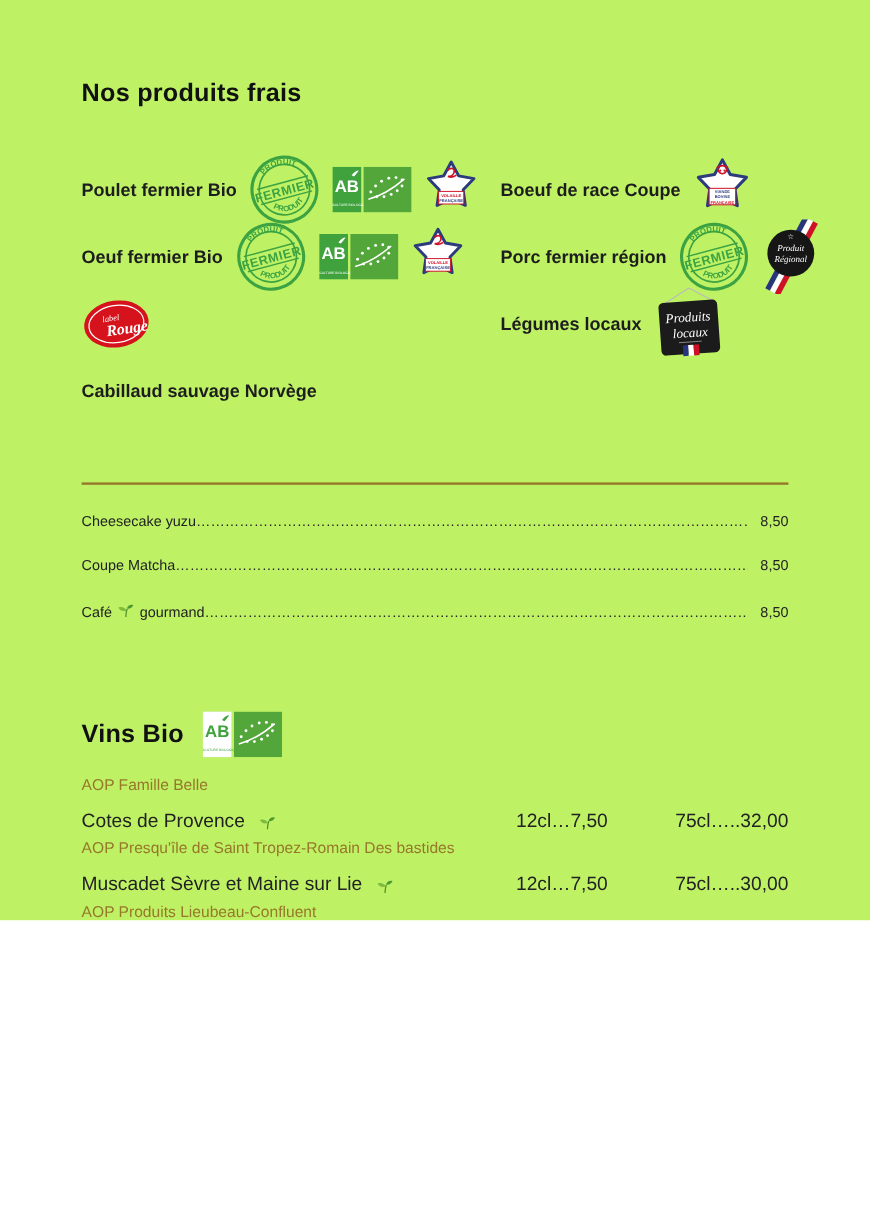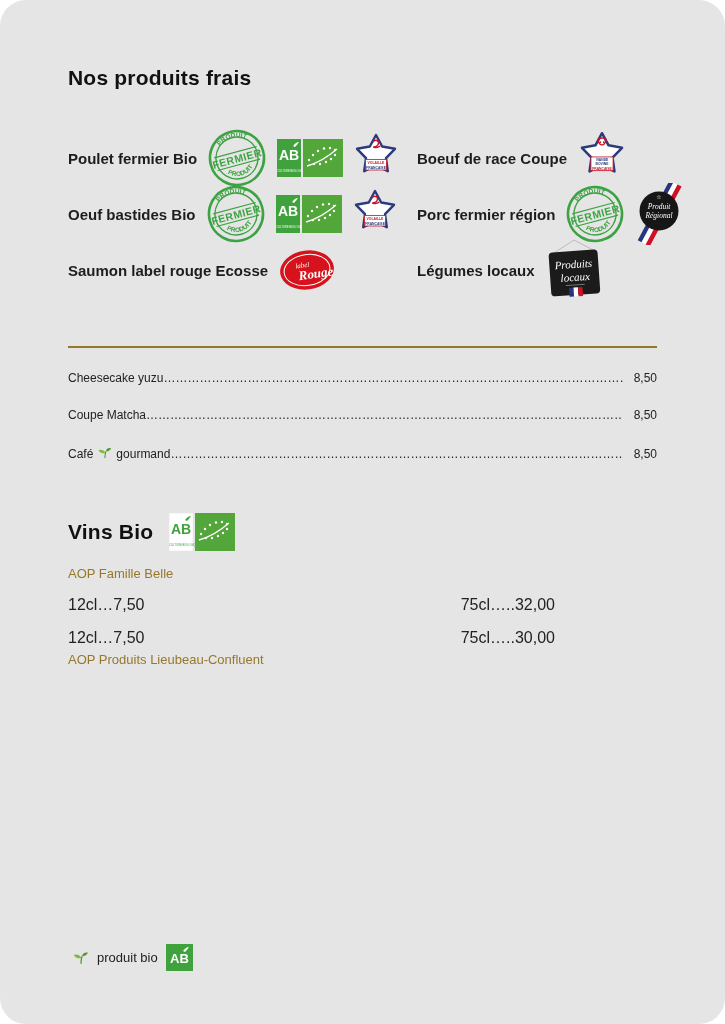--- a/index.html
+++ b/index.html
@@ -1,17 +1,17 @@
 <!DOCTYPE html>
 <html><head>
 <meta charset="utf-8">
 <style>
   html,body{margin:0;padding:0;background:#ffffff;}
-  .page{position:relative;width:725px;height:1024px;background:#e5e5e5;
-        font-family:"Liberation Sans",sans-serif;color:#1d1d1d;overflow:hidden;border-radius:26px;}
+  .page{position:relative;width:725px;height:767px;background:#bef264;
+        font-family:"Liberation Sans",sans-serif;color:#1d1d1d;overflow:hidden;}
   .content{position:absolute;left:68px;right:68px;top:0;}
 
   .section-title{font-size:21px;font-weight:bold;color:#111;margin:0;letter-spacing:.2px;}
   .title-produits{padding-top:66px;}
 
   
   .products-grid{display:grid;grid-template-columns:349px 1fr;margin-top:40px;}
   .product-cell{height:56px;display:flex;align-items:center;gap:10px;}
   .product-label{font-size:15px;font-weight:bold;white-space:nowrap;}
   .logo{flex:none;display:block;}
@@ -21,21 +21,21 @@
   
   .title-desserts{margin-top:66px;}
   .menu-item{display:flex;align-items:baseline;font-size:12px;margin-top:23px;color:#222;}
   .menu-item:first-of-type{margin-top:26px;}
   .mi-name{white-space:nowrap;}
   .dots{flex:1 1 auto;overflow:hidden;white-space:nowrap;color:#222;}
   .price{white-space:nowrap;margin-left:11px;}
   .sprout-inline{display:inline-block;vertical-align:-2px;margin:0 4px;}
 
   
-  .vins-title-row{display:flex;align-items:center;gap:16px;margin-top:52px;}
+  .vins-title-row{display:flex;align-items:center;gap:16px;margin-top:76px;}
   .wine-block{margin-top:15px;}
   .wine-block:first-of-type{margin-top:22px;}
   .wine-row{display:grid;grid-template-columns:362px 125px 1fr;align-items:baseline;font-size:16px;color:#222;}
   .wine-name{display:flex;align-items:center;gap:7px;white-space:nowrap;}
   .wine-bottle{text-align:right;white-space:nowrap;}
   .wine-aop{color:#97782B;font-size:13px;margin-top:5px;}
 
   
   .footer{position:absolute;left:72px;top:944px;display:flex;align-items:center;gap:8px;font-size:13px;color:#222;}
 </style>
@@ -105,21 +105,21 @@
           <circle cx="21.3" cy="12.5" r="0.9" fill="#CE1126"></circle>
             <circle cx="24.7" cy="12.5" r="0.9" fill="#CE1126"></circle>
           <rect x="12.5" y="26.5" width="21" height="13" fill="#fff" stroke="#CE1126" stroke-width="0.8"></rect>
           <text x="23" y="30.5" font-size="3.2" font-weight="bold" fill="#2B3B7C" text-anchor="middle">VIANDE</text>
           <text x="23" y="34.5" font-size="3.2" font-weight="bold" fill="#2B3B7C" text-anchor="middle">BOVINE</text>
           <text x="23" y="38.5" font-size="3.2" font-weight="bold" fill="#CE1126" text-anchor="middle">FRANÇAISE</text>
         </svg>
       </div>
 
       <div class="product-cell">
-        <span class="product-label">Oeuf bastides Bio</span>
+        <span class="product-label">Oeuf fermier Bio</span>
         <svg class="logo" width="60" height="60" viewBox="0 0 60 60">
           <g transform="rotate(-15 30 30)" fill="none" stroke="#3CA342">
             <circle cx="30" cy="30" r="27" stroke-width="2.6"></circle>
             <circle cx="30" cy="30" r="21" stroke-width="1.4"></circle>
             <path id="arcT2" d="M 9 30 A 21 21 0 0 1 51 30" stroke="none"></path>
             <path id="arcB2" d="M 12 30 A 18 18 0 0 0 48 30" stroke="none"></path>
             <text font-size="6.5" font-weight="bold" fill="#3CA342" stroke="none" text-anchor="middle"><textPath href="#arcT2" startOffset="50%">PRODUIT</textPath></text>
             <text font-size="6.5" font-weight="bold" fill="#3CA342" stroke="none" text-anchor="middle"><textPath href="#arcB2" startOffset="50%">PRODUIT</textPath></text>
             <line x1="8" y1="24" x2="52" y2="24" stroke-width="1.2"></line>
             <line x1="8" y1="37" x2="52" y2="37" stroke-width="1.2"></line>
@@ -178,21 +178,20 @@
             <rect x="27" y="-4" width="4.5" height="68" fill="#CE1126"></rect>
           </g>
           <circle cx="24" cy="28" r="19.5" fill="#161616"></circle>
           <text x="24" y="26" font-size="7.5" font-style="italic" fill="#fff" text-anchor="middle" font-family="'Liberation Serif',serif">Produit</text>
           <text x="24" y="35" font-size="7.5" font-style="italic" fill="#fff" text-anchor="middle" font-family="'Liberation Serif',serif">Régional</text>
           <text x="24" y="16" font-size="6" fill="#fff" text-anchor="middle">☆</text>
         </svg>
       </div>
 
       <div class="product-cell">
-        <span class="product-label">Saumon label rouge Ecosse</span>
         <svg class="logo" width="58" height="50" viewBox="0 0 58 50">
           <g transform="rotate(-8 29 25)">
             <ellipse cx="29" cy="25" rx="27" ry="19.5" fill="#D6131C"></ellipse>
             <ellipse cx="29" cy="25" rx="23" ry="15.5" fill="none" stroke="#fff" stroke-width="1"></ellipse>
             <text x="18" y="22" font-size="7" font-style="italic" fill="#fff" font-family="'Liberation Serif',serif">label</text>
             <text x="20" y="34" font-size="13" font-style="italic" font-weight="bold" fill="#fff" font-family="'Liberation Serif',serif">Rouge</text>
           </g>
         </svg>
       </div>
 
@@ -205,20 +204,23 @@
             <text x="29" y="30" font-size="11" font-style="italic" fill="#fff" text-anchor="middle" font-family="'Liberation Serif',serif">Produits</text>
             <text x="30" y="43" font-size="11" font-style="italic" fill="#fff" text-anchor="middle" font-family="'Liberation Serif',serif">locaux</text>
             <line x1="20" y1="47" x2="39" y2="47" stroke="#888" stroke-width="0.8"></line>
             <rect x="23" y="49.5" width="4.5" height="9" fill="#26357d"></rect>
             <rect x="27.5" y="49.5" width="4.5" height="9" fill="#ffffff"></rect>
             <rect x="32" y="49.5" width="4.5" height="9" fill="#CE1126"></rect>
           </g>
         </svg>
       </div>
 
+      <div class="product-cell">
+        <span class="product-label">Cabillaud sauvage Norvège</span>
+      </div>
 
     </div>
 
     <hr class="divider">
 
 
     <div class="menu-item">
       <span class="mi-name">Cheesecake yuzu</span>
       <span class="dots">……………………………………………………………………………………………………………………</span>
       <span class="price">8,50</span>
@@ -266,27 +268,44 @@
         <path d="M30 27 Q45 23 60 10" stroke="#fff" stroke-width="1.3" fill="none"></path>
       </svg>
     </div>
 
     <div class="wine-block">
       <div class="wine-aop">AOP Famille Belle</div>
     </div>
 
     <div class="wine-block">
       <div class="wine-row">
+        <span class="wine-name">
+          <span>Cotes de Provence</span>
+          <svg class="sprout-inline" width="15" height="15" viewBox="0 0 16 16">
+              <path d="M8.4 14 C8.5 11 8.8 9 9.5 6.8" stroke="#4a8f29" stroke-width="1.1" fill="none"></path>
+              <path d="M8.9 8.4 C5.6 9.5 3.2 8.2 1.7 5.6 C4.9 4.5 7.7 5.7 8.9 8.4 Z" fill="#7FBB3C"></path>
+              <path d="M9.3 6.7 C12.1 7.1 13.9 5.9 15 3.4 C12 2.7 10.1 4 9.3 6.7 Z" fill="#4e9a2f"></path>
+            </svg>
+        </span>
         <span class="wine-glass">12cl…7,50</span>
         <span class="wine-bottle">75cl…..32,00</span>
       </div>
+      <div class="wine-aop">AOP Presqu'île de Saint Tropez-Romain Des bastides</div>
     </div>
 
     <div class="wine-block">
       <div class="wine-row">
+        <span class="wine-name">
+          <span>Muscadet Sèvre et Maine sur Lie</span>
+          <svg class="sprout-inline" width="15" height="15" viewBox="0 0 16 16">
+              <path d="M8.4 14 C8.5 11 8.8 9 9.5 6.8" stroke="#4a8f29" stroke-width="1.1" fill="none"></path>
+              <path d="M8.9 8.4 C5.6 9.5 3.2 8.2 1.7 5.6 C4.9 4.5 7.7 5.7 8.9 8.4 Z" fill="#7FBB3C"></path>
+              <path d="M9.3 6.7 C12.1 7.1 13.9 5.9 15 3.4 C12 2.7 10.1 4 9.3 6.7 Z" fill="#4e9a2f"></path>
+            </svg>
+        </span>
         <span class="wine-glass">12cl…7,50</span>
         <span class="wine-bottle">75cl…..30,00</span>
       </div>
       <div class="wine-aop">AOP Produits Lieubeau-Confluent</div>
     </div>
 
   </div>
 
   <div class="footer">
     <svg width="17" height="17" viewBox="0 0 16 16">

